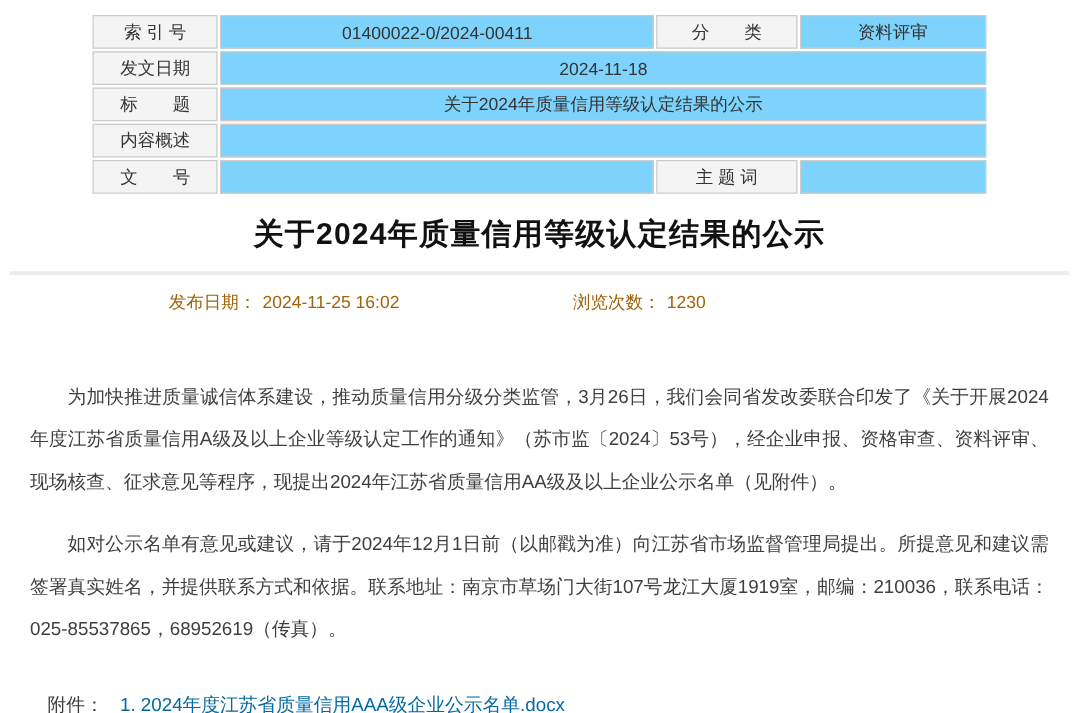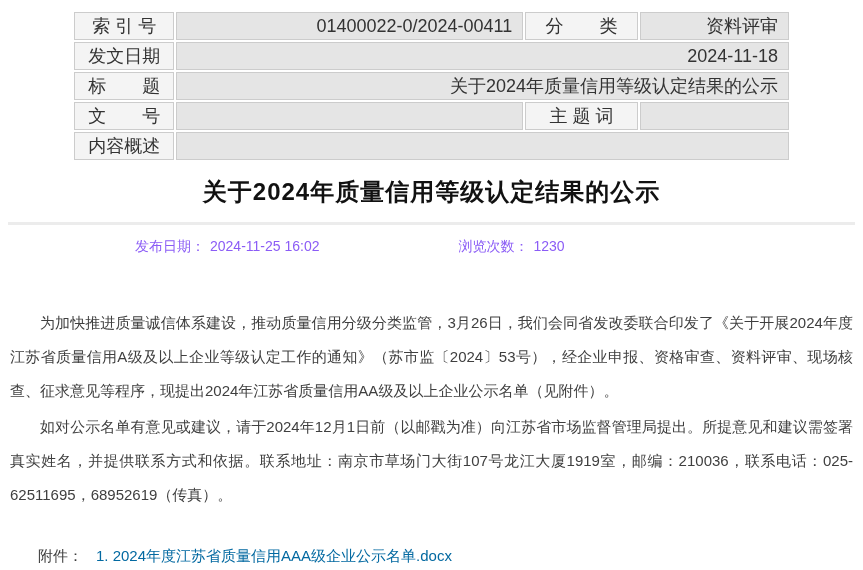--- a/index.html
+++ b/index.html
@@ -18,70 +18,70 @@
   
   .meta-table {
     width: 719px;
     margin: 10px auto 0 auto;
     border-collapse: separate;
     border-spacing: 2px;
     table-layout: fixed;
   }
   .meta-table td {
     border: 1px solid #cccccc;
-    font-size: 18px;
+    font-size: 14px;
     height: 23px;
     padding: 1px 10px;
     color: #333333;
     white-space: nowrap;
     overflow: hidden;
   }
   .meta-table td.lbl {
     background: #f4f4f4;
     text-align: center;
     padding: 1px 4px;
   }
   .meta-table td.val {
-    background: #e5e5e5;
-    text-align: right;
+    background: #7dd3fc;
+    text-align: center;
   }
   
   .doc-title {
     font-size: 24px;
     font-weight: bold;
     text-align: center;
     color: #111111;
     margin: 14px 0 0 0;
     letter-spacing: 1px;
   }
   .divider {
     border-top: 3px solid #ececec;
     margin: 14px 8px 0 8px;
     height: 0;
   }
   
   .pub-info {
     margin-top: 13px;
     padding-left: 135px;
     font-size: 14px;
-    color: #8b5cf6;
+    color: #a16207;
   }
   .pub-info .val { margin-left: 5px; }
   .pub-info .views-label { margin-left: 135px; }
   
   .body-text {
     margin-top: 50px;
     padding: 0 8px;
     font-size: 15px;
     line-height: 34px;
     color: #3f3f3f;
     text-align: justify;
   }
   .body-text p {
-    margin: 2px;
+    margin: 16px;
     text-indent: 2em;
   }
   .attachments {
     margin-top: 26px;
     padding-left: 2em;
     font-size: 15px;
     line-height: 35px;
     color: #3c3c3c;
     text-align: left;
   }
@@ -117,44 +117,44 @@
       </tr>
       <tr>
         <td class="lbl">发文日期</td>
         <td class="val" colspan="3">2024-11-18</td>
       </tr>
       <tr>
         <td class="lbl">标　　题</td>
         <td class="val" colspan="3">关于2024年质量信用等级认定结果的公示</td>
       </tr>
       <tr>
+        <td class="lbl">内容概述</td>
+        <td class="val" colspan="3"></td>
+      </tr>
+      <tr>
         <td class="lbl">文　　号</td>
         <td class="val"></td>
         <td class="lbl">主 题 词</td>
         <td class="val"></td>
-      </tr>
-      <tr>
-        <td class="lbl">内容概述</td>
-        <td class="val" colspan="3"></td>
       </tr>
     </tbody>
   </table>
 
   <h1 class="doc-title">关于2024年质量信用等级认定结果的公示</h1>
 
   <div class="divider"></div>
 
   <div class="pub-info">
     <span>发布日期：</span><span class="val">2024-11-25 16:02</span>
     <span class="views-label">浏览次数：</span><span class="val">1230</span>
   </div>
 
   <div class="body-text">
     <p>为加快推进质量诚信体系建设，推动质量信用分级分类监管，3月26日，我们会同省发改委联合印发了《关于开展2024年度江苏省质量信用A级及以上企业等级认定工作的通知》（苏市监〔2024〕53号），经企业申报、资格审查、资料评审、现场核查、征求意见等程序，现提出2024年江苏省质量信用AA级及以上企业公示名单（见附件）。</p>
-    <p>如对公示名单有意见或建议，请于2024年12月1日前（以邮戳为准）向江苏省市场监督管理局提出。所提意见和建议需签署真实姓名，并提供联系方式和依据。联系地址：南京市草场门大街107号龙江大厦1919室，邮编：210036，联系电话：025-62511695，68952619（传真）。</p>
+    <p>如对公示名单有意见或建议，请于2024年12月1日前（以邮戳为准）向江苏省市场监督管理局提出。所提意见和建议需签署真实姓名，并提供联系方式和依据。联系地址：南京市草场门大街107号龙江大厦1919室，邮编：210036，联系电话：025-85537865，68952619（传真）。</p>
 
     <div class="attachments">
       <div class="attach-line">
         <span class="attach-label">附件：</span>
         <a class="attach-link">1. 2024年度江苏省质量信用AAA级企业公示名单.docx</a>
       </div>
       <div class="attach-line">
         <span class="attach-label"></span>
         <a class="attach-link">2. 2024年度江苏省质量信用AA级企业公示名单.docx</a>
       </div>

